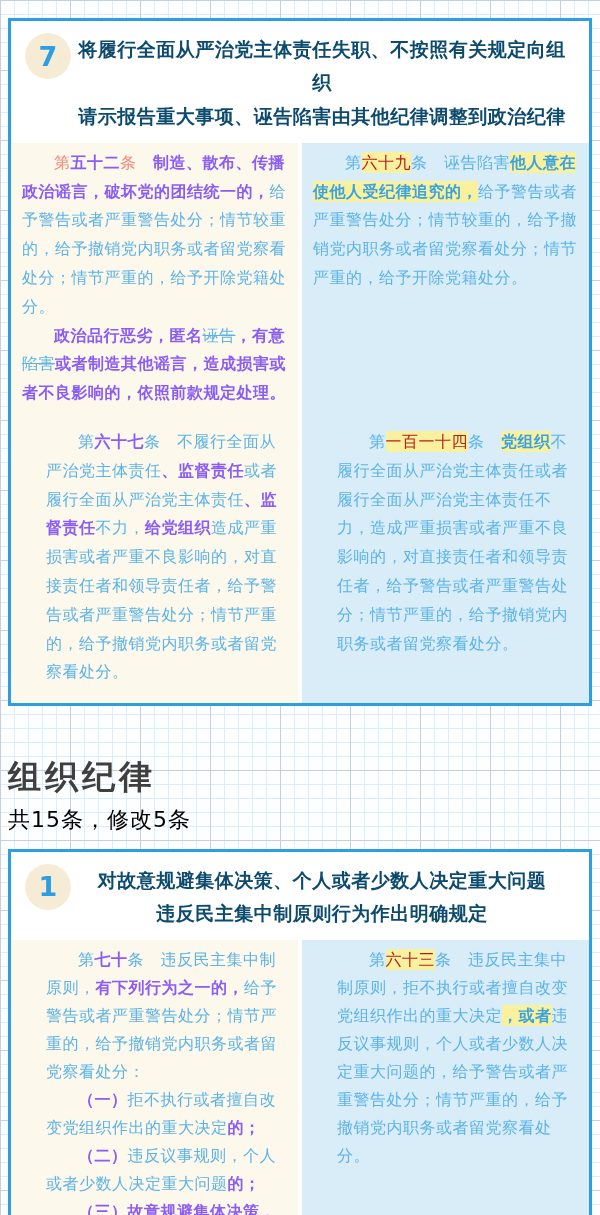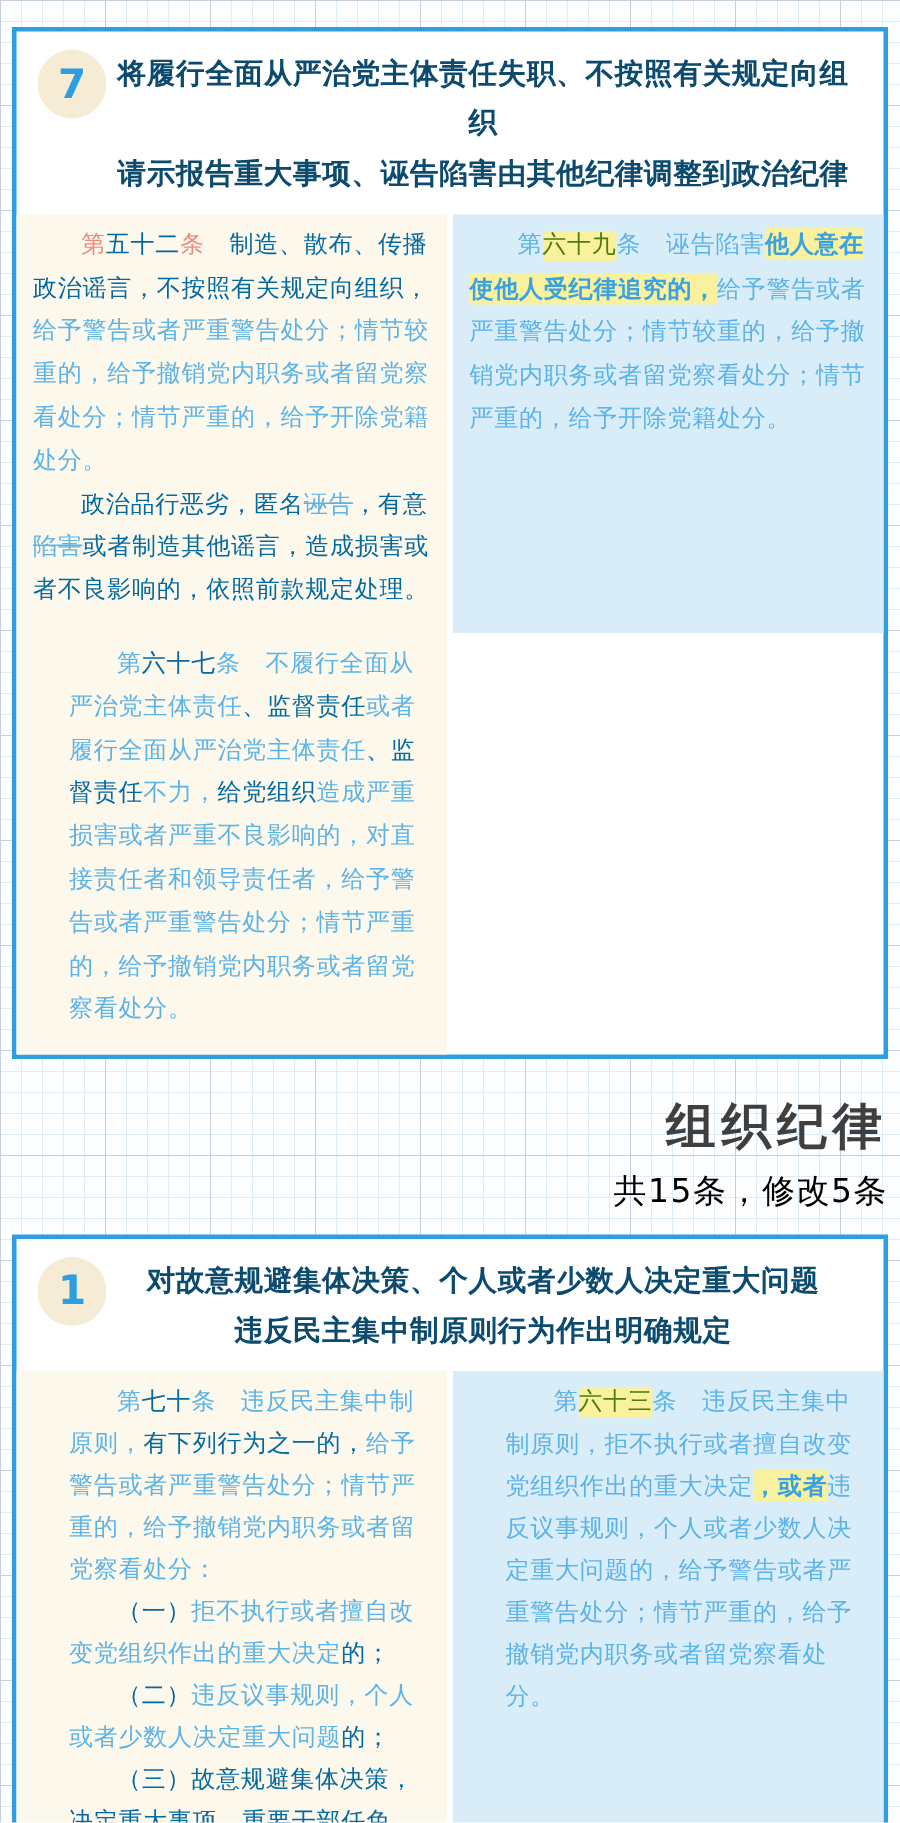--- a/index.html
+++ b/index.html
@@ -38,27 +38,27 @@
   .cell-left  { background:#fdf8ec; }
   .cell-right { background:#d9edf9; }
   .compare p {
     font-size:16px; letter-spacing:0.5px; text-indent:2em;
     line-height:1.8; margin:0;
   }
   .sec-1 .compare p { line-height:1.75; }
   .row-end { padding-bottom:16px;padding-left:35px; }
   
   .t-base    { color:#5cb3e7; }
-  .t-added   { color:#0369a1; font-weight:400; }
+  .t-added   { color:#8b5cf6; font-weight:700; }
   .t-moved   { color:#f0897c; }
   .t-removed { color:#5cb3e7; text-decoration:line-through;margin-top:34px; }
-  .t-hl      { color:#4d7c0f; background:#faf19e; padding:1px 0; border-radius:2px;font-family:Liberation Mono, monospace; }
+  .t-hl      { color:#b91c1c; background:#faf19e; padding:1px 0; border-radius:2px; }
   .t-hl-em   { color:#3aa2e0; background:#faf19e; font-weight:700; padding:1px 0; border-radius:2px; }
   
-  .divider { text-align:right; padding:24px 0 14px; }
+  .divider { text-align:left; padding:24px 0 14px;margin-top:26px; }
   .divider-title {
     font-size:33px; font-weight:700; color:#3f3f3f; letter-spacing:4px;
     line-height:1.3;
   }
   .divider-subtitle { font-size:22px; color:#000000; margin-top:6px; letter-spacing:1px; }
 </style>
 </head>
 <body>
 
 <div>
@@ -66,28 +66,31 @@
   <section class="card sec-0">
     <div class="card-header">
       <div class="badge">7</div>
       <div class="card-title">
         <div>将履行全面从严治党主体责任失职、不按照有关规定向组织</div>
         <div>请示报告重大事项、诬告陷害由其他纪律调整到政治纪律</div>
       </div>
     </div>
     <div class="compare">
         <div class="cell cell-left">
-          <p><span class="t-moved">第</span><span class="t-added">五十二</span><span class="t-moved">条　</span><span class="t-added">制造、散布、传播政治谣言，不按照有关规定向组织，</span><span class="t-base">给予警告或者严重警告处分；情节较重的，给予撤销党内职务或者留党察看处分；情节严重的，给予开除党籍处分。</span></p>
+          <p><span class="t-moved">第</span><span class="t-added">五十二</span><span class="t-moved">条　</span><span class="t-added">制造、散布、传播政治谣言，破坏党的团结统一的，</span><span class="t-base">给予警告或者严重警告处分；情节较重的，给予撤销党内职务或者留党察看处分；情节严重的，给予开除党籍处分。</span></p>
           <p><span class="t-added">政治品行恶劣，匿名</span><span class="t-removed">诬告</span><span class="t-added">，有意</span><span class="t-removed">陷害</span><span class="t-added">或者制造其他谣言，造成损害或者不良影响的，依照前款规定处理。</span></p>
         </div>
         <div class="cell cell-right">
           <p><span class="t-base">第</span><span class="t-hl">六十九</span><span class="t-base">条　诬告陷害</span><span class="t-hl-em">他人意在使他人受纪律追究的，</span><span class="t-base">给予警告或者严重警告处分；情节较重的，给予撤销党内职务或者留党察看处分；情节严重的，给予开除党籍处分。</span></p>
         </div>
         <div class="cell cell-left row-end">
           <p><span class="t-base">第</span><span class="t-added">六十七</span><span class="t-base">条　不履行全面从严治党主体责任</span><span class="t-added">、监督责任</span><span class="t-base">或者履行全面从严治党主体责任</span><span class="t-added">、监督责任</span><span class="t-base">不力，</span><span class="t-added">给党组织</span><span class="t-base">造成严重损害或者严重不良影响的，对直接责任者和领导责任者，给予警告或者严重警告处分；情节严重的，给予撤销党内职务或者留党察看处分。</span></p>
+        </div>
+        <div class="cell cell-right row-end">
+          <p><span class="t-base">第</span><span class="t-hl">一百一十四</span><span class="t-base">条　</span><span class="t-hl-em">党组织</span><span class="t-base">不履行全面从严治党主体责任或者履行全面从严治党主体责任不力，造成严重损害或者严重不良影响的，对直接责任者和领导责任者，给予警告或者严重警告处分；情节严重的，给予撤销党内职务或者留党察看处分。</span></p>
         </div>
       </div>
   </section>
 
   <div class="divider">
     <div class="divider-title">组织纪律</div>
     <div class="divider-subtitle">共15条，修改5条</div>
   </div>
 
   <section class="card sec-1">

